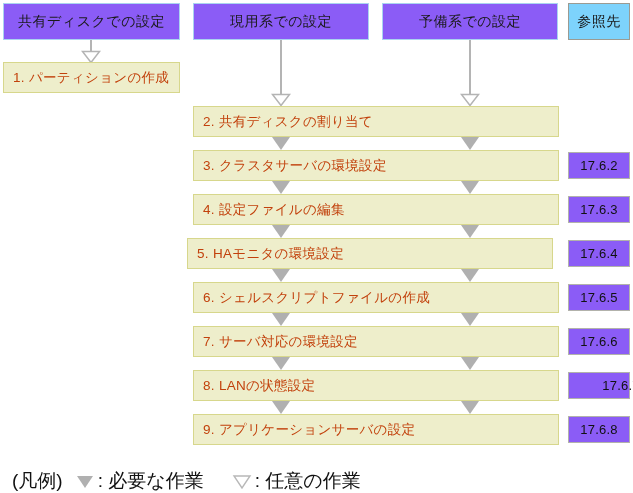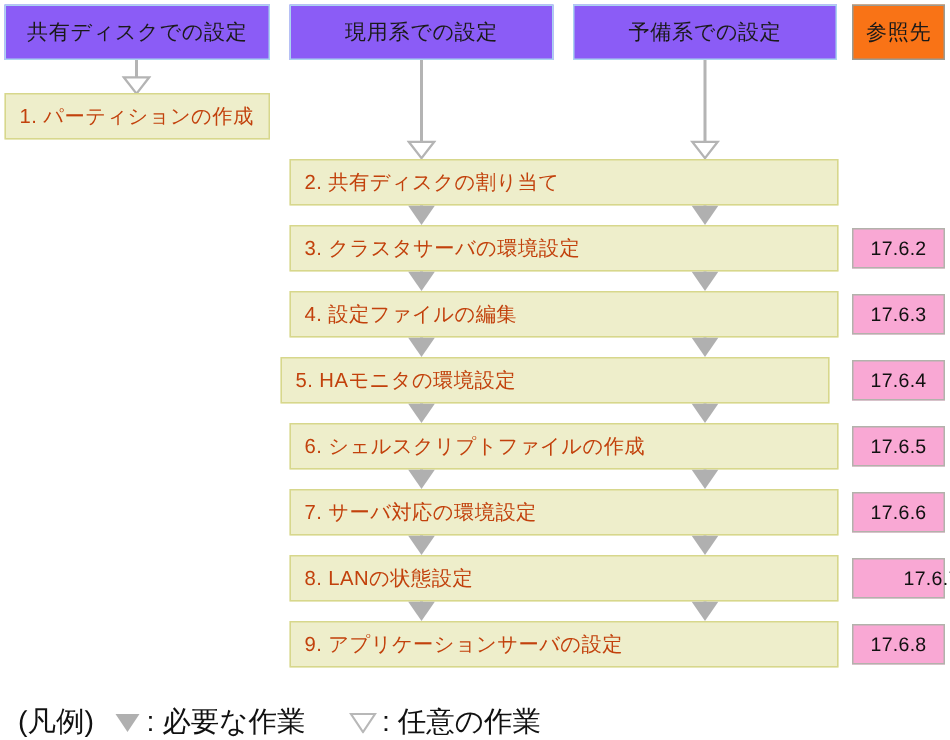--- a/index.html
+++ b/index.html
@@ -14,36 +14,36 @@
   .box{position:absolute;box-sizing:border-box;}
 
   
   .hdr{
     background:#8b5cf6;border:1px solid #aad4f0;
     display:flex;align-items:center;justify-content:center;
     font-size:14px;color:#1a1a1a;letter-spacing:.5px;
   }
   
   .hdr-ref{
-    background:#f97316;border:1px solid #9b9b92;
+    background:#7dd3fc;border:1px solid #9b9b92;
     display:flex;align-items:center;justify-content:center;
     font-size:14px;color:#1a1a1a;letter-spacing:.5px;
   }
 
   
   .step{
     background:#eeeecb;border:1px solid #d7d78c;
     display:flex;align-items:center;
     padding-left:9px;
     font-size:13.5px;color:#c2410c;letter-spacing:.3px;
   }
 
   
   .ref{
-    background:#f9a8d4;border:1px solid #b2b2ab;
+    background:#8b5cf6;border:1px solid #b2b2ab;
     display:flex;align-items:center;justify-content:center;
     font-size:13px;color:#111111;letter-spacing:.2px;
   }
 
   
   .stem{position:absolute;width:2px;background:#b4b4b4;}
   
   .tri-hollow-svg{position:absolute;}
 
   

